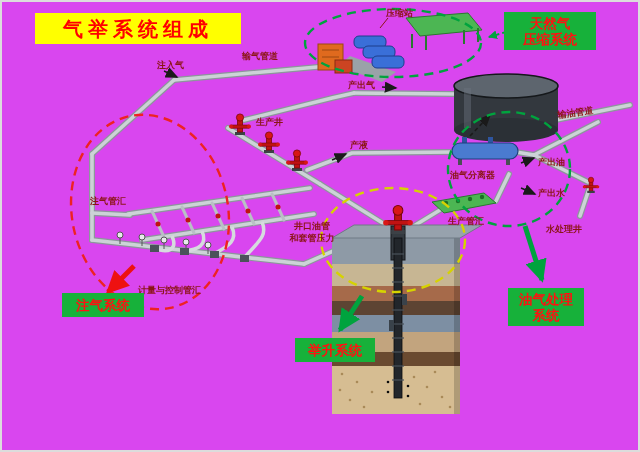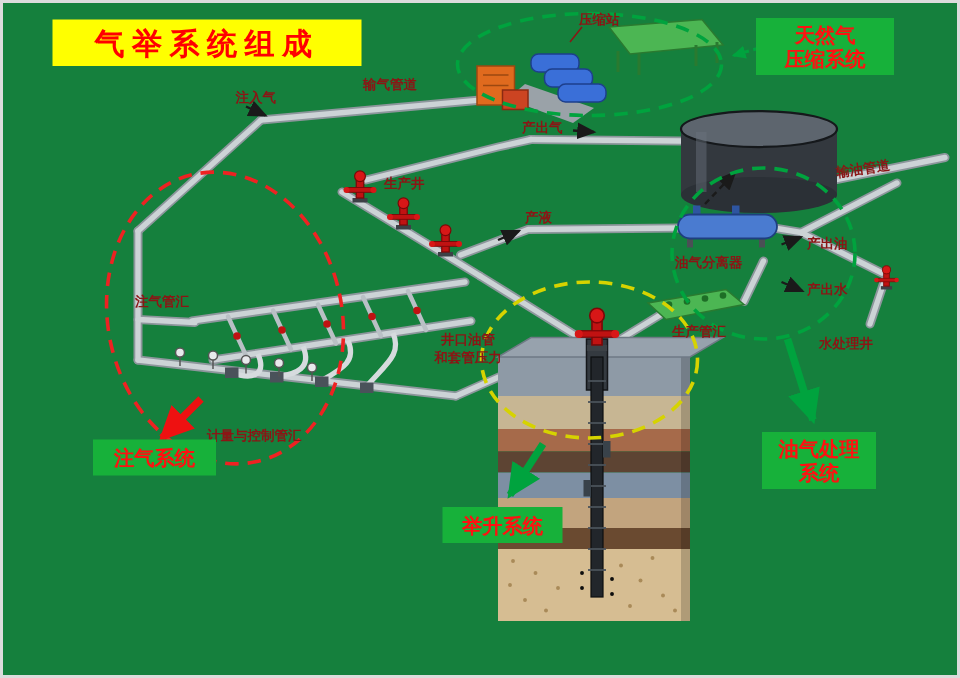--- a/index.html
+++ b/index.html
@@ -1,17 +1,17 @@
 <!DOCTYPE html>
 <html><head>
 <meta charset="utf-8">
 <style>
   * { margin:0; padding:0; box-sizing:border-box; }
   html,body { background:#ffffff; font-family:"DejaVu Sans","Liberation Sans",sans-serif; }
-  .frame { position:relative; width:640px; height:452px; background:#15803d; border:2px solid #dcdcdc; overflow:hidden; }
+  .frame { position:relative; width:640px; height:452px; background:#d946ef; border:2px solid #dcdcdc; overflow:hidden; }
   svg { position:absolute; left:0; top:0; }
 
   .pipe-o { fill:none; stroke:#8d969c; stroke-width:6; stroke-linecap:round; stroke-linejoin:round; }
   .pipe-i { fill:none; stroke:#ccd3d6; stroke-width:3.6; stroke-linecap:round; stroke-linejoin:round; }
   .conn   { fill:none; stroke:#b9c0c5; stroke-width:3; stroke-linecap:round; }
   .hose   { fill:none; stroke:#d6dbde; stroke-width:3.5; }
 
   .dash   { fill:none; stroke-width:2.4; stroke-dasharray:9 6; }
 
   .lbl { font-size:9px; font-weight:bold; fill:#8b1515; }

